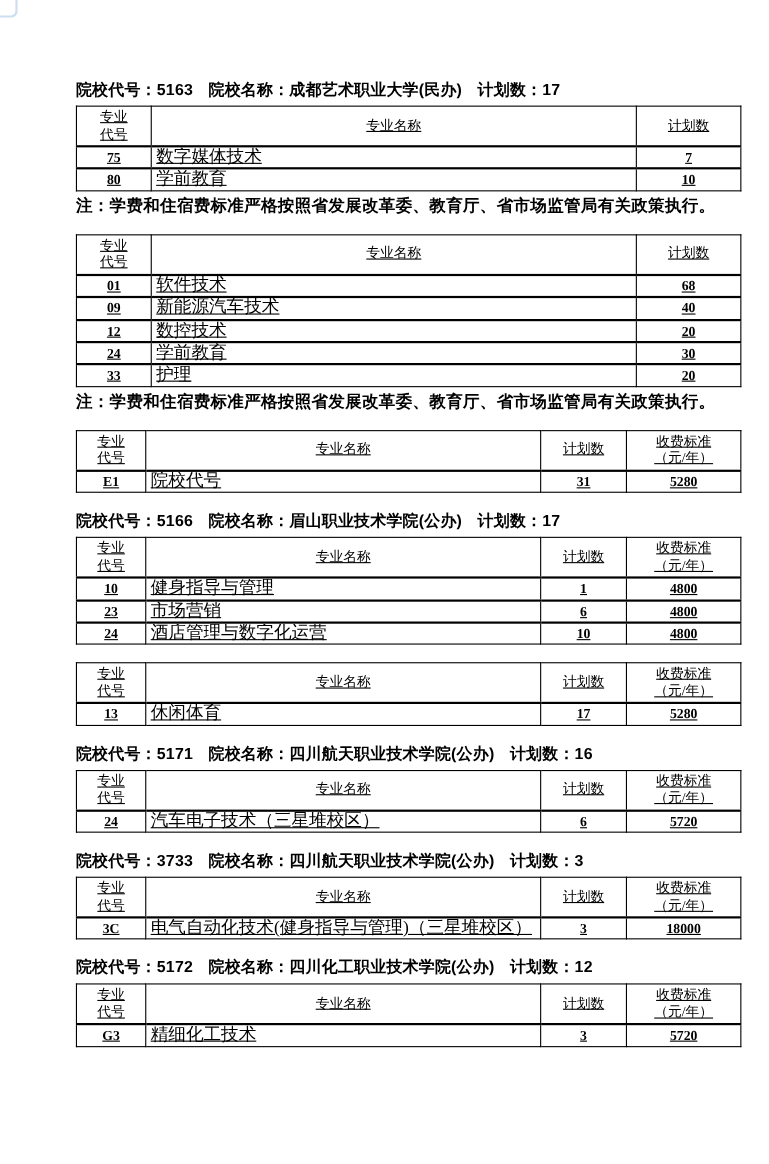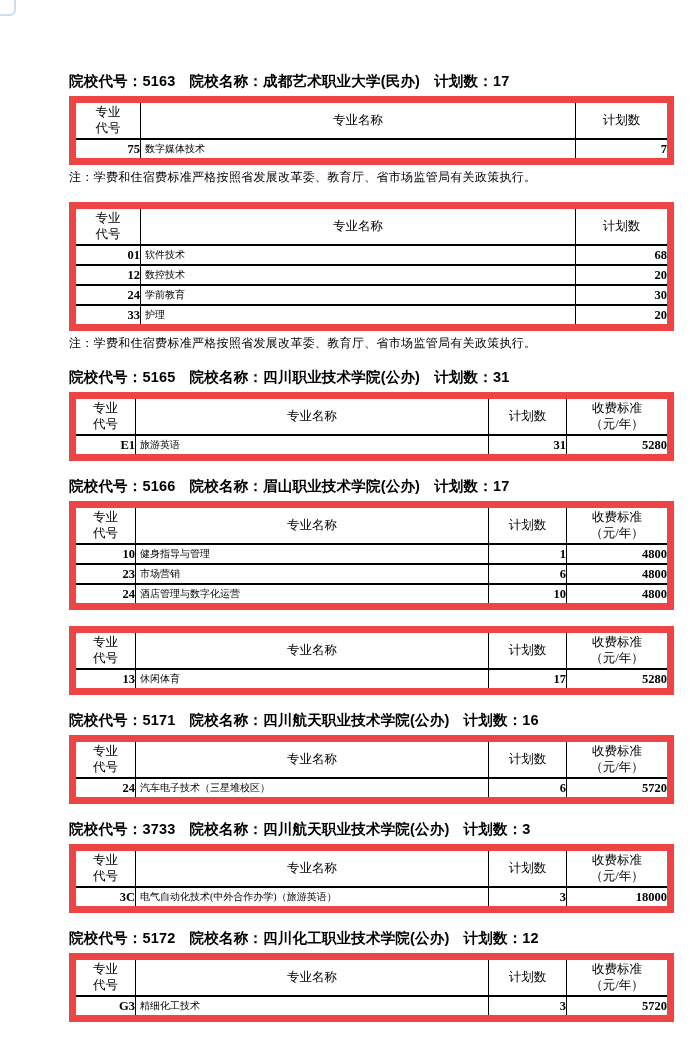--- a/index.html
+++ b/index.html
@@ -19,41 +19,42 @@
   }
   .inst-section { margin-bottom: 16px; padding-left: 19px; }
   .inst-title {
     font-family: "Liberation Sans", "DejaVu Sans", sans-serif;
     font-size: 14.5px; font-weight: 700;
     margin: 0 0 5px 0; white-space: nowrap; letter-spacing: 0.2px;
   }
   .inst-title .sep { display: inline-block; width: 14px; }
   table.majors {
     border-collapse: collapse; width: 605px; table-layout: fixed;
-    border: 7px solid #ef4444;
+    border: 1px solid #ef4444;
+    text-decoration: underline;
   }
   .majors th, .majors td {
     border: 1px solid #000;
     padding: 0; text-align: center; overflow: hidden;
   }
   .majors thead th {
     border-bottom-width: 2px;
     height: 35px; font-weight: 400; font-size: 12.5px; line-height: 1.25;
   }
-  .majors td { height: 18px; font-size: 12.5px; line-height: 1.15; border-top-width: 2px; text-align: right; }
-  .majors td.cell-name { text-align: left; padding-left: 4px; font-size: 10px; }
+  .majors td { height: 18px; font-size: 12.5px; line-height: 1.15; border-top-width: 2px; }
+  .majors td.cell-name { text-align: left; padding-left: 4px; font-size: 16px; }
   .majors td.cell-code, .majors td.cell-plan, .majors td.cell-fee { font-weight: 700; }
   col.c-code { width: 68px; }
   col.c-plan { width: 95px; }
   col.c-fee  { width: 104px; }
   table.has-fee col.c-code { width: 63px; }
   table.has-fee col.c-plan { width: 78px; }
   .hdr-line { display: block; }
   .note {
-    font-size: 12px; font-weight: 400; margin: 4px 0 0 0; letter-spacing: 0.3px;
+    font-size: 15px; font-weight: 700; margin: 4px 0 0 0; letter-spacing: 0.3px;
   }
 </style>
 </head>
 <body>
 
 <div class="page">
   <div class="corner-artifact"></div>
   <div>
   <section class="inst-section">
     <h2 class="inst-title"><span>院校代号：</span><span>5163</span><span class="sep"></span><span>院校名称：</span><span>成都艺术职业大学(民办)</span><span class="sep"></span><span>计划数：</span><span>17</span></h2>
@@ -72,20 +73,25 @@
               <th>专业名称</th>
               <th>计划数</th>
             </tr>
       </thead>
       <tbody>
             <tr>
               <td class="cell-code">75</td>
               <td class="cell-name">数字媒体技术</td>
               <td class="cell-plan">7</td>
             </tr>
+            <tr>
+              <td class="cell-code">80</td>
+              <td class="cell-name">学前教育</td>
+              <td class="cell-plan">10</td>
+            </tr>
           </tbody>
     </table>
     <p class="note">注：学费和住宿费标准严格按照省发展改革委、教育厅、省市场监管局有关政策执行。</p>
   </section>
 
   <section class="inst-section">
     <table class="majors">
       <colgroup>
             <col class="c-code">
             <col class="c-name">
@@ -101,41 +107,45 @@
               <th>计划数</th>
             </tr>
       </thead>
       <tbody>
             <tr>
               <td class="cell-code">01</td>
               <td class="cell-name">软件技术</td>
               <td class="cell-plan">68</td>
             </tr>
             <tr>
+              <td class="cell-code">09</td>
+              <td class="cell-name">新能源汽车技术</td>
+              <td class="cell-plan">40</td>
+            </tr>
+            <tr>
               <td class="cell-code">12</td>
               <td class="cell-name">数控技术</td>
               <td class="cell-plan">20</td>
             </tr>
             <tr>
               <td class="cell-code">24</td>
               <td class="cell-name">学前教育</td>
               <td class="cell-plan">30</td>
             </tr>
             <tr>
               <td class="cell-code">33</td>
               <td class="cell-name">护理</td>
               <td class="cell-plan">20</td>
             </tr>
           </tbody>
     </table>
     <p class="note">注：学费和住宿费标准严格按照省发展改革委、教育厅、省市场监管局有关政策执行。</p>
   </section>
 
   <section class="inst-section">
-    <h2 class="inst-title"><span>院校代号：</span><span>5165</span><span class="sep"></span><span>院校名称：</span><span>四川职业技术学院(公办)</span><span class="sep"></span><span>计划数：</span><span>31</span></h2>
     <table class="majors has-fee">
       <colgroup>
             <col class="c-code">
             <col class="c-name">
             <col class="c-plan">
             <col class="c-fee">
           </colgroup>
       <thead>
         <tr>
               <th>
@@ -146,21 +156,21 @@
               <th>计划数</th>
               <th>
                 <span class="hdr-line">收费标准</span>
                 <span class="hdr-line">（元/年）</span>
               </th>
             </tr>
       </thead>
       <tbody>
             <tr>
               <td class="cell-code">E1</td>
-              <td class="cell-name">旅游英语</td>
+              <td class="cell-name">院校代号</td>
               <td class="cell-plan">31</td>
               <td class="cell-fee">5280</td>
             </tr>
           </tbody>
     </table>
 
   </section>
 
   <section class="inst-section">
     <h2 class="inst-title"><span>院校代号：</span><span>5166</span><span class="sep"></span><span>院校名称：</span><span>眉山职业技术学院(公办)</span><span class="sep"></span><span>计划数：</span><span>17</span></h2>
@@ -297,21 +307,21 @@
               <th>计划数</th>
               <th>
                 <span class="hdr-line">收费标准</span>
                 <span class="hdr-line">（元/年）</span>
               </th>
             </tr>
       </thead>
       <tbody>
             <tr>
               <td class="cell-code">3C</td>
-              <td class="cell-name">电气自动化技术(中外合作办学)（旅游英语）</td>
+              <td class="cell-name">电气自动化技术(健身指导与管理)（三星堆校区）</td>
               <td class="cell-plan">3</td>
               <td class="cell-fee">18000</td>
             </tr>
           </tbody>
     </table>
 
   </section>
 
   <section class="inst-section">
     <h2 class="inst-title"><span>院校代号：</span><span>5172</span><span class="sep"></span><span>院校名称：</span><span>四川化工职业技术学院(公办)</span><span class="sep"></span><span>计划数：</span><span>12</span></h2>

